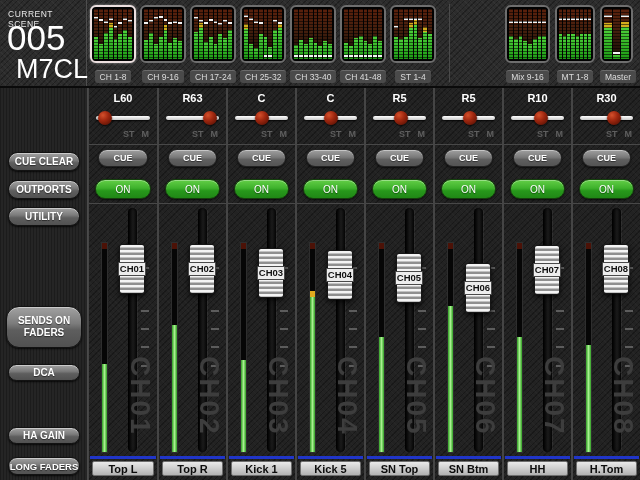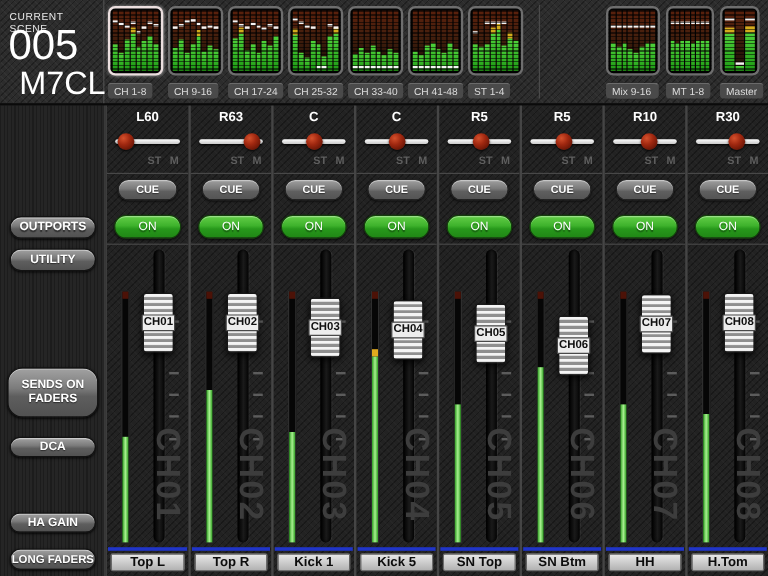--- a/index.html
+++ b/index.html
@@ -30,21 +30,21 @@
     padding:2px; display:flex; gap:1px; align-items:flex-end; overflow:hidden;
   }
   .bank.selected .bank-box { border-color:#ecdfdf; box-shadow:0 0 3px rgba(255,255,255,.5); }
   .bank-bar { position:relative; flex:1; height:100%;
     background:linear-gradient(180deg,#5a200c 0%,#47200e 40%,#2a1509 75%,#201107 100%); }
   .bank-fill { position:absolute; left:0; right:0; bottom:0; background:linear-gradient(180deg,#4ed23a,#1d9a14); }
   .bank-peak { position:absolute; left:0; right:0; height:5px; background:#d2ac1c; }
   .bank-mark { position:absolute; left:0; right:0; height:2px; background:#f4f4f4; }
   .bank-leds { position:absolute; inset:0; pointer-events:none;
     background:repeating-linear-gradient(0deg, rgba(0,0,0,.55) 0 1px, transparent 1px 3px); }
-  .bank-label { margin-top:3px; text-align:left;text-decoration:underline; }
+  .bank-label { margin-top:3px; text-align:center;text-decoration:underline; }
   .bank-label span {
     display:inline-block; background:#4a4a4a; border-radius:3px; padding:1px 5px;
     font-size:8.5px; color:#dcdcdc; border-top:1px solid #6a6a6a; white-space:nowrap;
   }
   
   #sidebar { position:absolute; left:0; top:88px; width:88px; height:392px;
     border-right:1px solid #4a4a4a;
     background-color:#252525;
     background-image:
       repeating-linear-gradient(90deg, rgba(0,0,0,.25) 0 1px, transparent 1px 3px);
@@ -541,20 +541,21 @@
             </div>
             <div class="bank-leds"></div>
           </div>
           <div class="bank-label"><span>Master</span></div>
         </div>
       </div>
     <div class="bank-sep" style="left:449px"></div>
   </div>
 
   <div id="sidebar">
+    <button class="sbtn" style="top:64px">CUE CLEAR</button>
     <button class="sbtn" style="top:119px">UTILITY</button>
     <button class="sbtn" style="top:92px">OUTPORTS</button>
     <button class="sbtn big" style="top:218px">SENDS ON FADERS</button>
     <button class="sbtn" style="top:276px; height:17px">DCA</button>
     <button class="sbtn" style="top:339px; height:17px">HA GAIN</button>
     <button class="sbtn" style="top:369px; height:18px; font-size:9.5px">LONG FADERS</button>
   </div>
 
   <div id="strips">
       <div class="strip">

